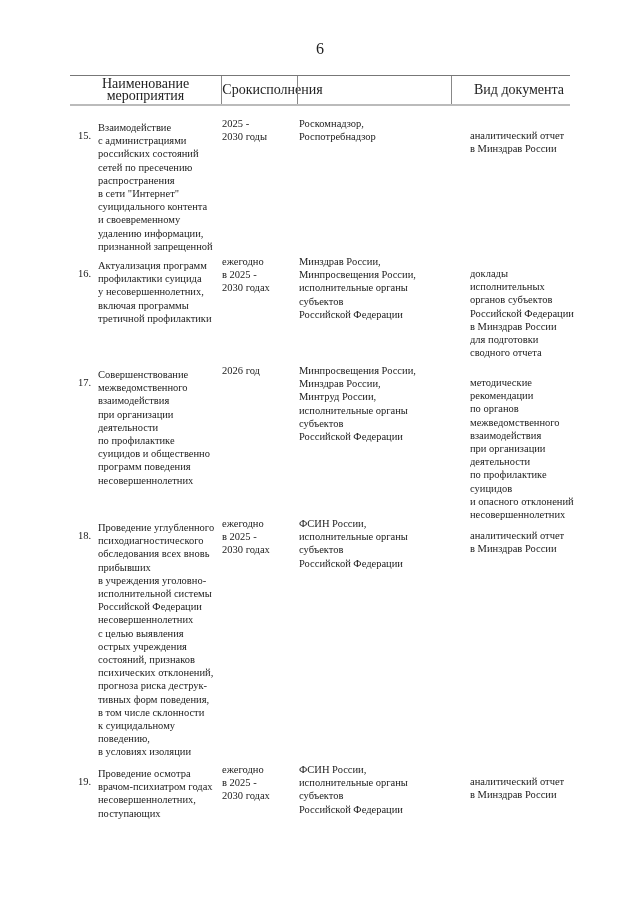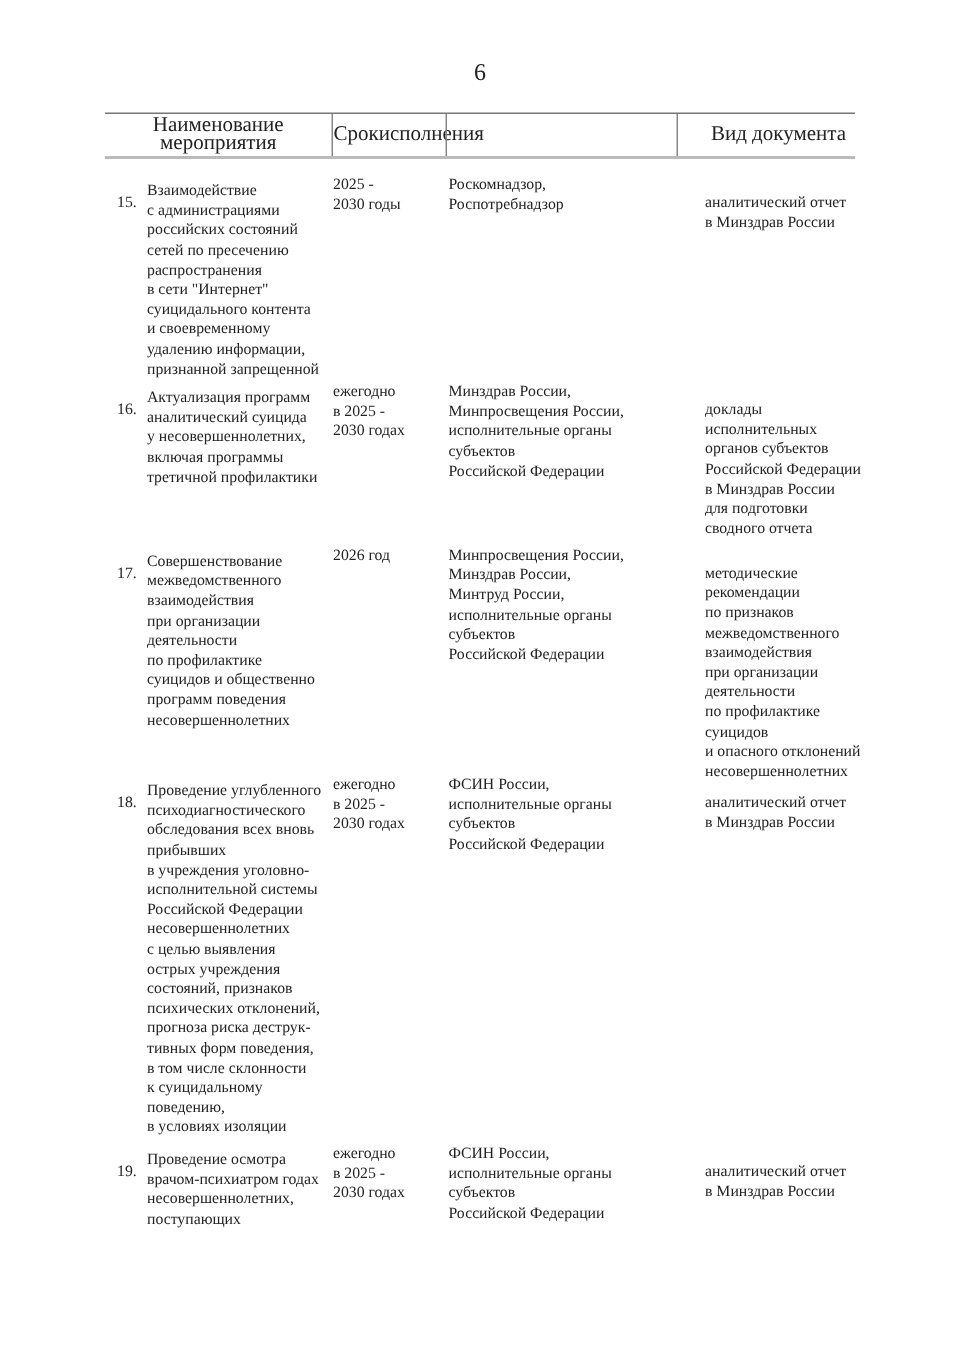--- a/index.html
+++ b/index.html
@@ -81,21 +81,21 @@
         </div>
         <div class="doc">
           <span class="ln">аналитический отчет</span>
           <span class="ln">в Минздрав России</span>
         </div>
       </div>
       <div class="row" style="top: 180px;">
         <div class="num">16.</div>
         <div class="name">
           <span class="ln">Актуализация программ</span>
-          <span class="ln">аналитический суицида</span>
+          <span class="ln">профилактики суицида</span>
           <span class="ln">у несовершеннолетних,</span>
           <span class="ln">включая программы</span>
           <span class="ln">третичной профилактики</span>
         </div>
         <div class="term">
           <span class="ln">ежегодно</span>
           <span class="ln">в 2025 -</span>
           <span class="ln">2030 годах</span>
         </div>
         <div class="exec">
@@ -135,21 +135,21 @@
           <span class="ln">Минпросвещения России,</span>
           <span class="ln">Минздрав России,</span>
           <span class="ln">Минтруд России,</span>
           <span class="ln">исполнительные органы</span>
           <span class="ln">субъектов</span>
           <span class="ln">Российской Федерации</span>
         </div>
         <div class="doc">
           <span class="ln">методические</span>
           <span class="ln">рекомендации</span>
-          <span class="ln">по признаков</span>
+          <span class="ln">по органов</span>
           <span class="ln">межведомственного</span>
           <span class="ln">взаимодействия</span>
           <span class="ln">при организации</span>
           <span class="ln">деятельности</span>
           <span class="ln">по профилактике</span>
           <span class="ln">суицидов</span>
           <span class="ln">и опасного отклонений</span>
           <span class="ln">несовершеннолетних</span>
         </div>
       </div>

